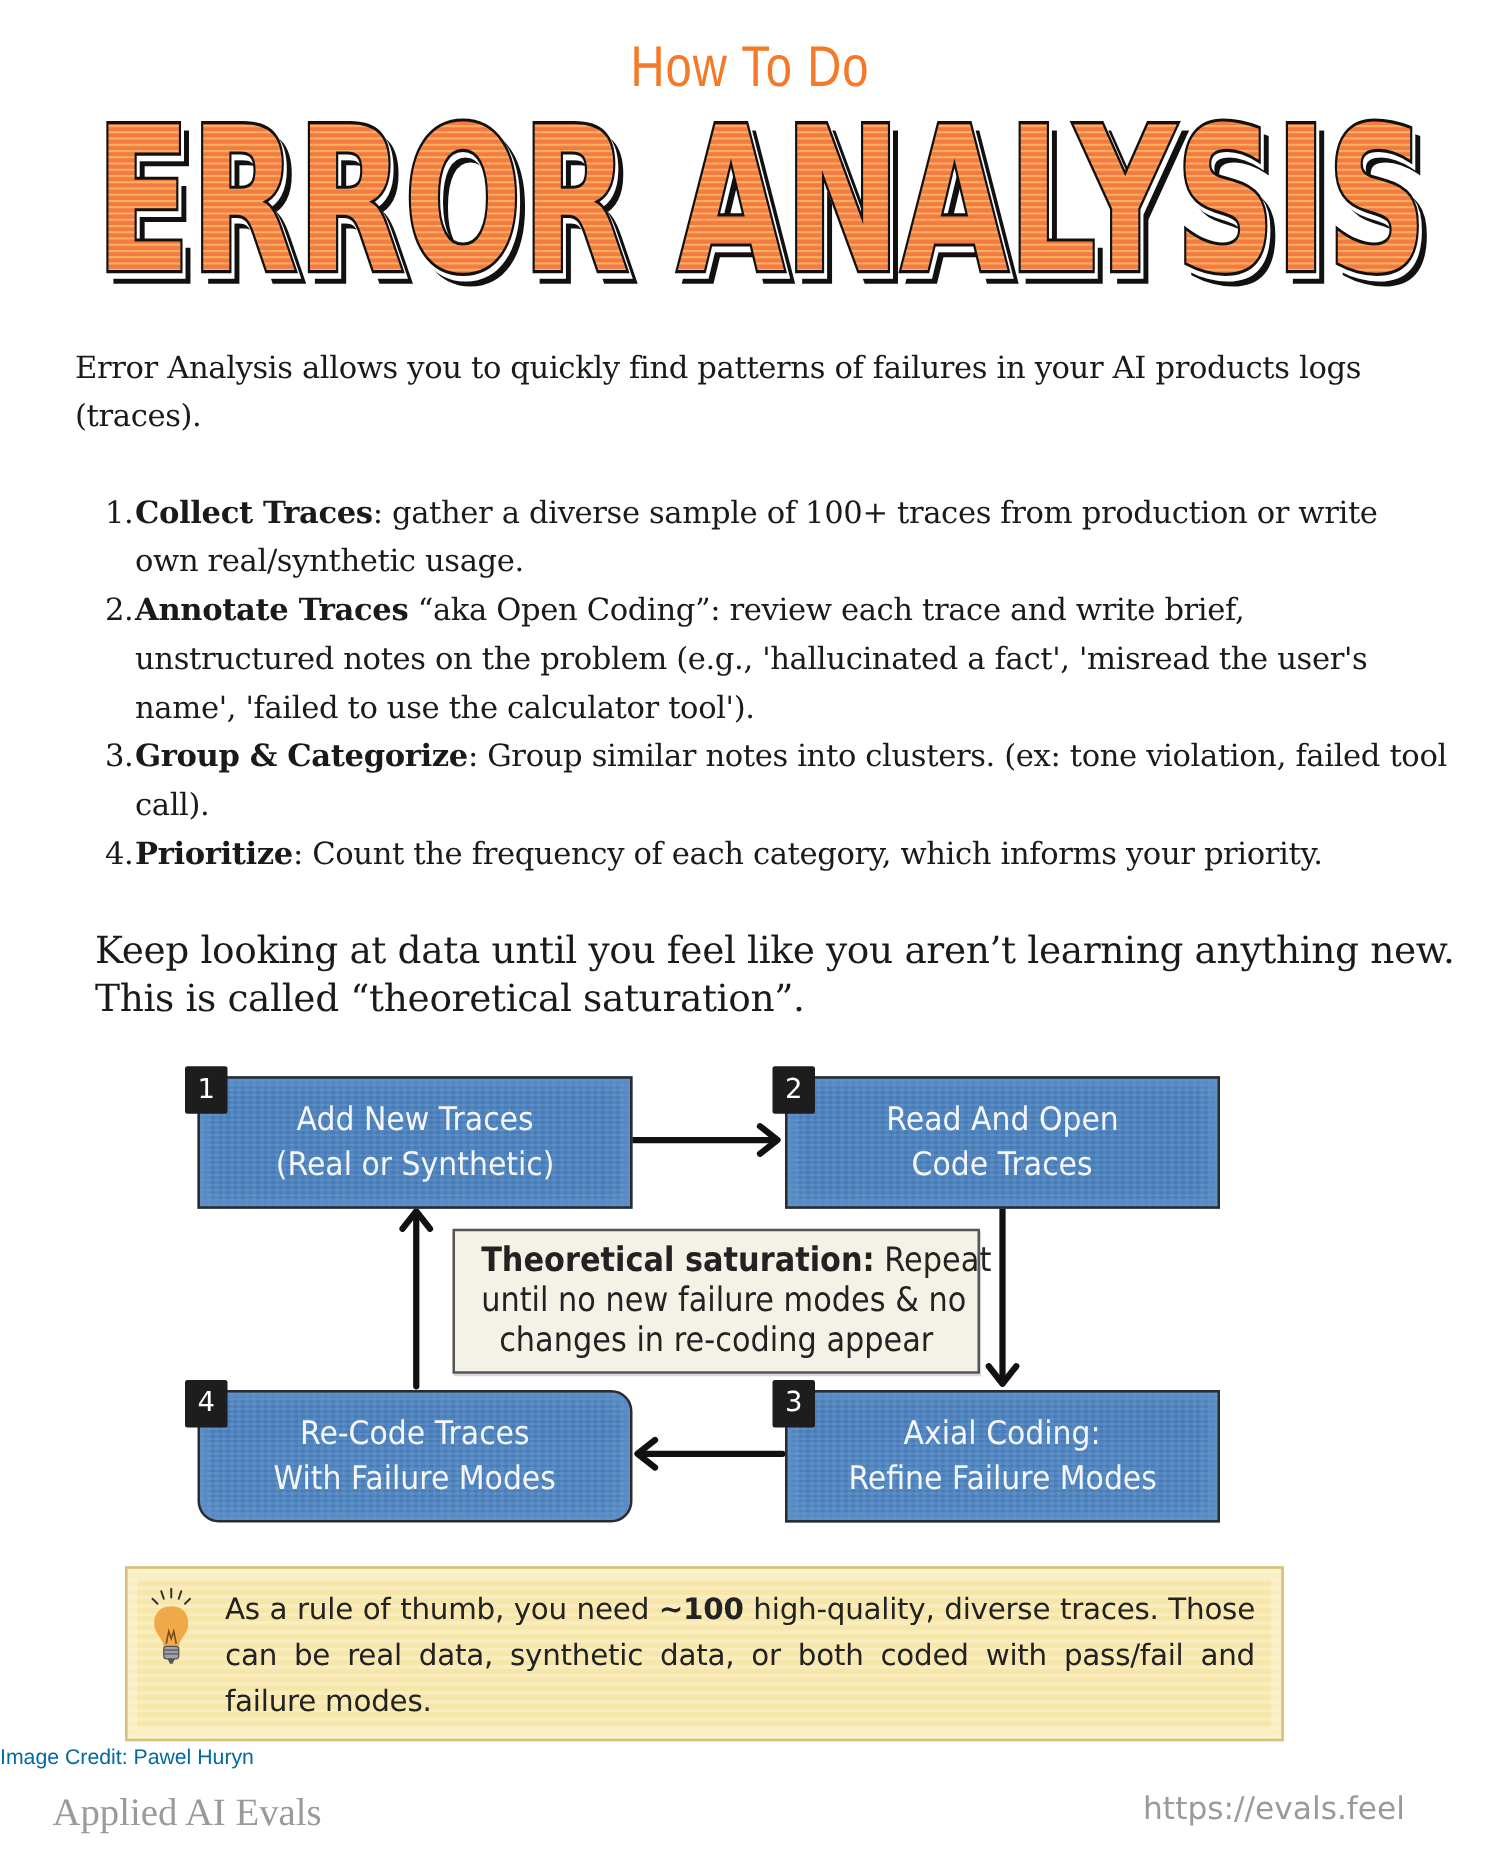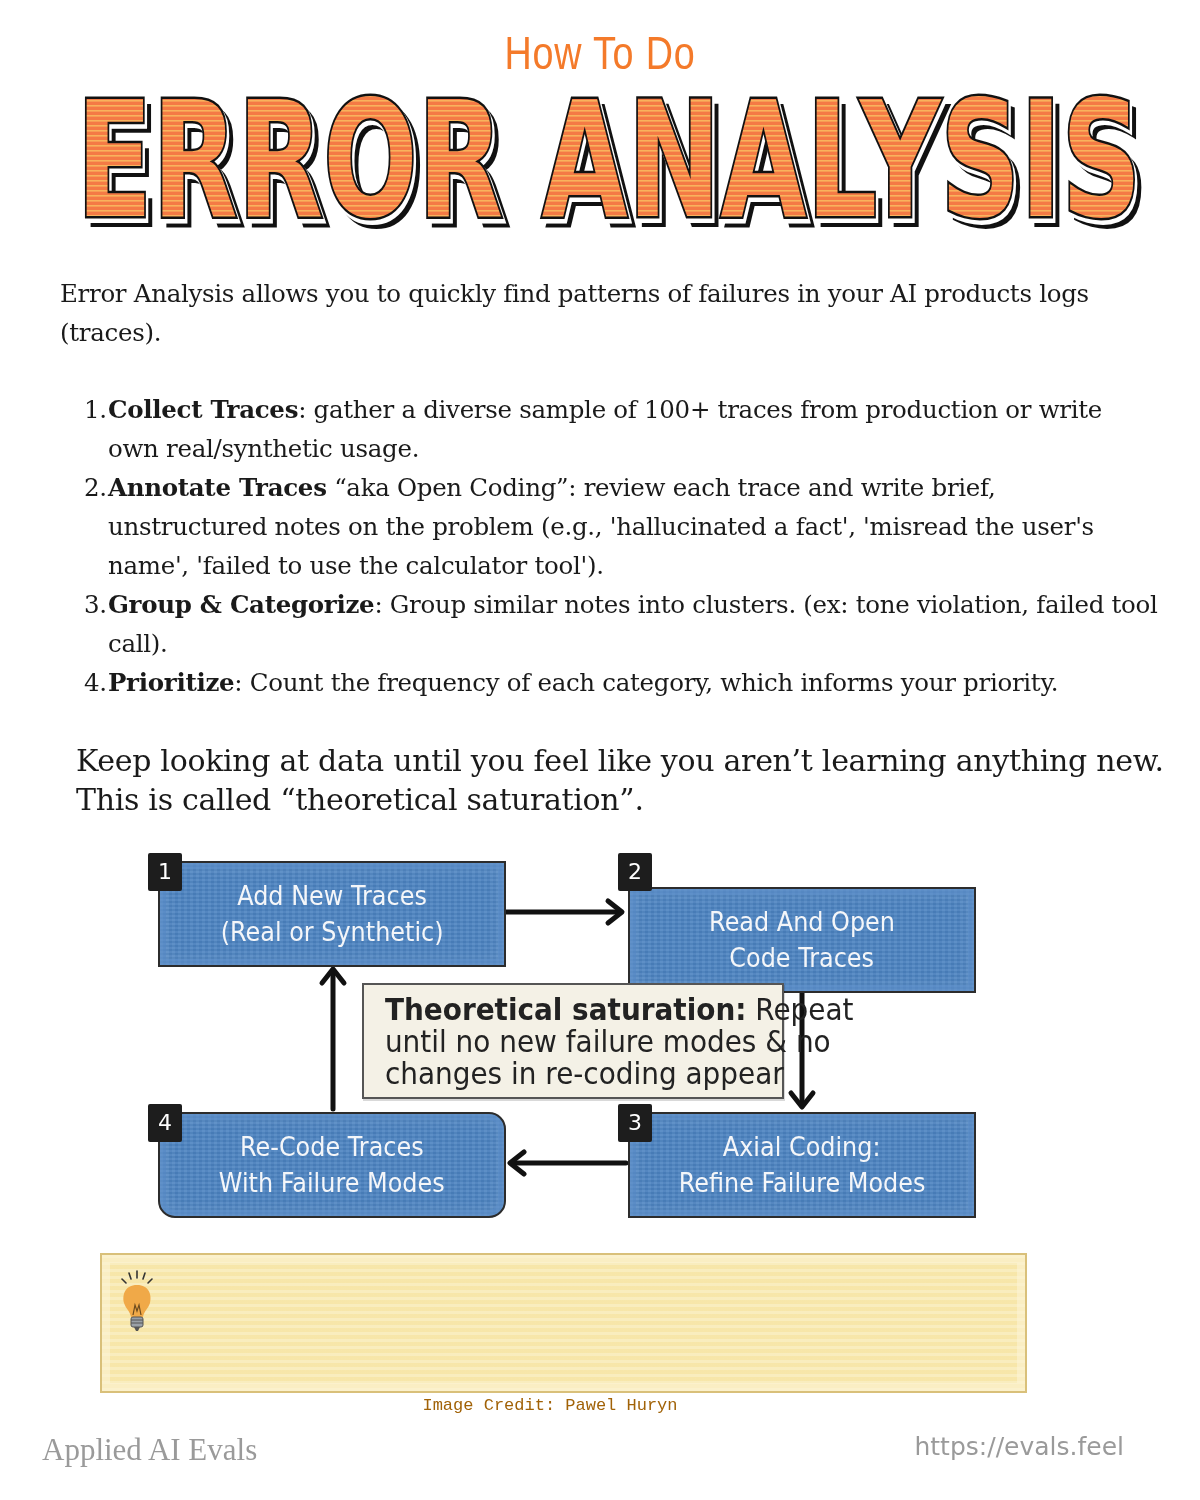--- a/index.html
+++ b/index.html
@@ -126,21 +126,21 @@
       height: 38px;
       background: #1d1d1d;
       color: #ffffff;
       font-family: "DejaVu Sans", sans-serif;
       font-size: 22px;
       line-height: 38px;
       text-align: center;
       border-radius: 2px;
     }
     .box1 { left: 18px;  top: 16px; }
-    .box2 { left: 488px; top: 16px; margin-top: 26px; }
+    .box2 { left: 488px; top: 16px; }
     .box3 { left: 488px; top: 267px; }
     .box4 { left: 18px;  top: 267px; border-radius: 17px; }
     .badge1 { left: 8px;   top: 8px; }
     .badge2 { left: 478px; top: 8px; }
     .badge3 { left: 478px; top: 259px; }
     .badge4 { left: 8px;   top: 259px; }
 
     .arrows {
       position: absolute;
       left: 0;
@@ -152,21 +152,21 @@
     .note {
       position: absolute;
       left: 222px;
       top: 138px;
       width: 418px;
       height: 112px;
       background: #f4f1e6;
       border: 2px solid #555;
       box-shadow: 1px 2px 0 rgba(0,0,0,0.15);
       font-family: "DejaVu Sans", sans-serif;
-      font-size: 31px;
+      font-size: 27px;
       line-height: 32px;
       color: #222;
       text-align: center;
       display: flex;
       flex-direction: column;
       justify-content: center;
     }
     .note .line { display: block; white-space: nowrap; transform: scaleX(0.9); }
     .note b { font-weight: bold; }
 
@@ -203,24 +203,23 @@
       text-align-last: left;
       letter-spacing: -0.2px;
     }
     .tip-text b { font-weight: bold; }
 
     .credit {
       position: absolute;
       top: 1396px;
       left: 0;
       width: 1100px;
-      text-align: center;
-      font-family: Liberation Mono, monospace;
+      font-family: Liberation Sans, sans-serif;
       font-size: 17px;
-      color: #a16207;
+      color: #0369a1;
     }
     
     .footer-left {
       position: absolute;
       left: 42px;
       top: 1432px;
       font-family: Liberation Serif, serif;
       font-size: 31px;
       color: #9a9a9a;
     }
@@ -329,18 +328,19 @@
       <line x1="29" y1="4" x2="27" y2="10"></line>
       <line x1="36" y1="10" x2="32" y2="14"></line>
     </g>
     <path d="M21 16 C9 16 6 26 8 34 C10 40 14 42 15 48 L27 48 C28 42 32 40 34 34 C36 26 33 16 21 16 Z" fill="#f0a948"></path>
     <path d="M17 46 L19 36 L21 42 L23 36 L25 46" fill="none" stroke="#6b4a1e" stroke-width="1.2"></path>
     <rect x="15" y="48" width="12" height="10" rx="2" fill="#9aa1a8" stroke="#555" stroke-width="1"></rect>
     <line x1="15" y1="51" x2="27" y2="51" stroke="#555" stroke-width="1"></line>
     <line x1="15" y1="54" x2="27" y2="54" stroke="#555" stroke-width="1"></line>
     <path d="M18 58 L24 58 L22 62 L20 62 Z" fill="#555"></path>
   </svg>
+  <div class="tip-text"><span>As a rule of thumb, you need </span><b>~100</b><span> high-quality, diverse traces. Those can be real data, synthetic data, or both coded with pass/fail and failure modes.</span></div>
 </div>
 
 <div class="credit">Image Credit: Pawel Huryn</div>
 
 <div class="footer-left">Applied AI Evals</div>
 <div class="footer-right">https://evals.feel</div>
 
 </body></html>

